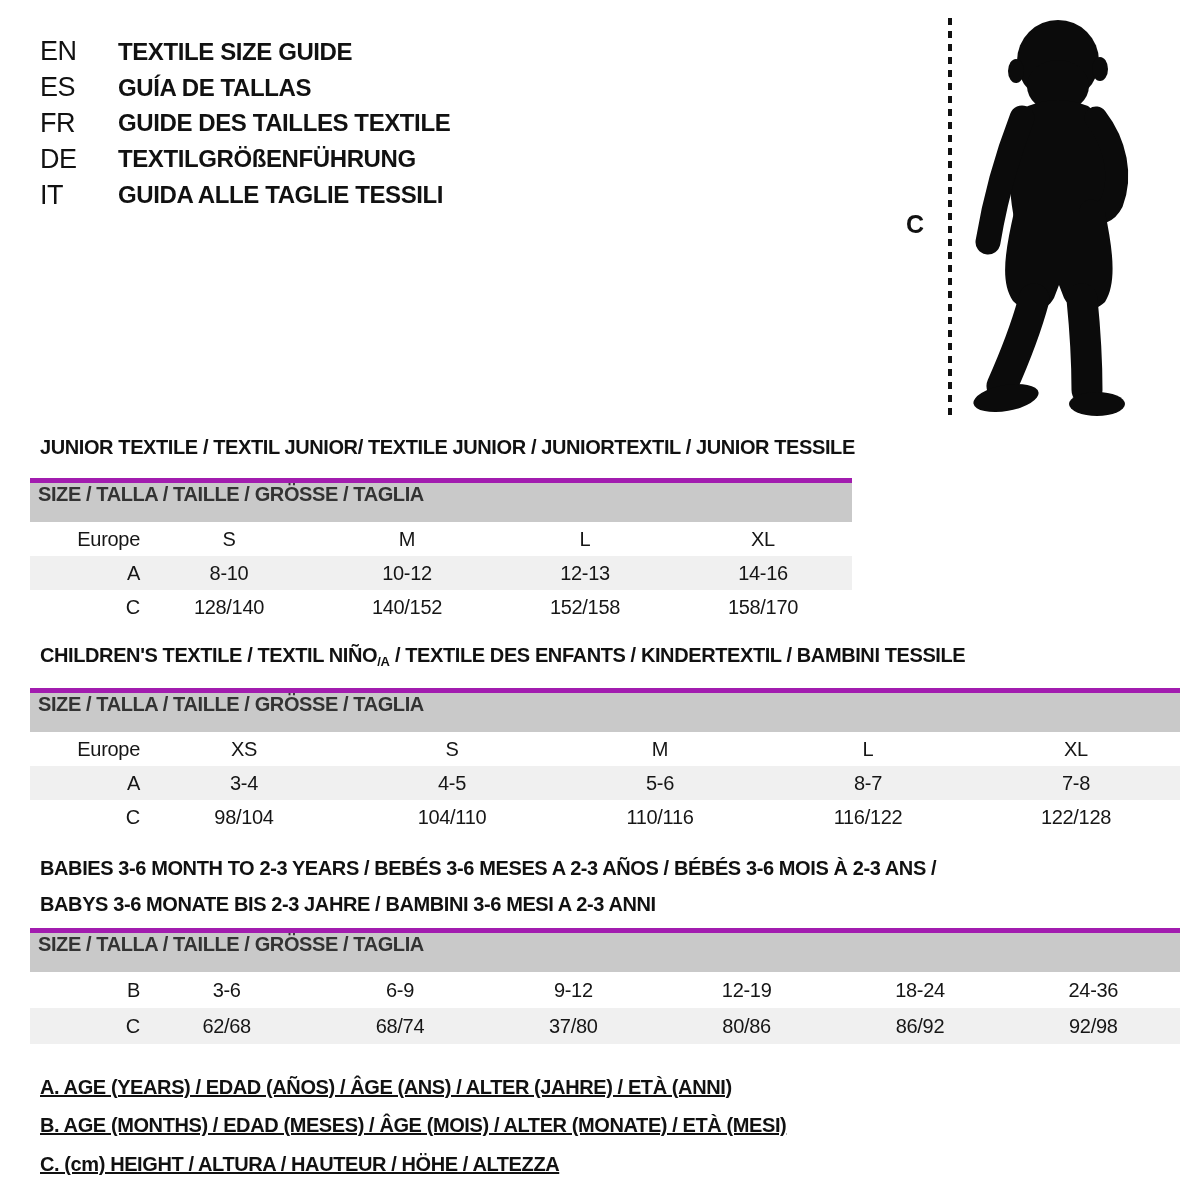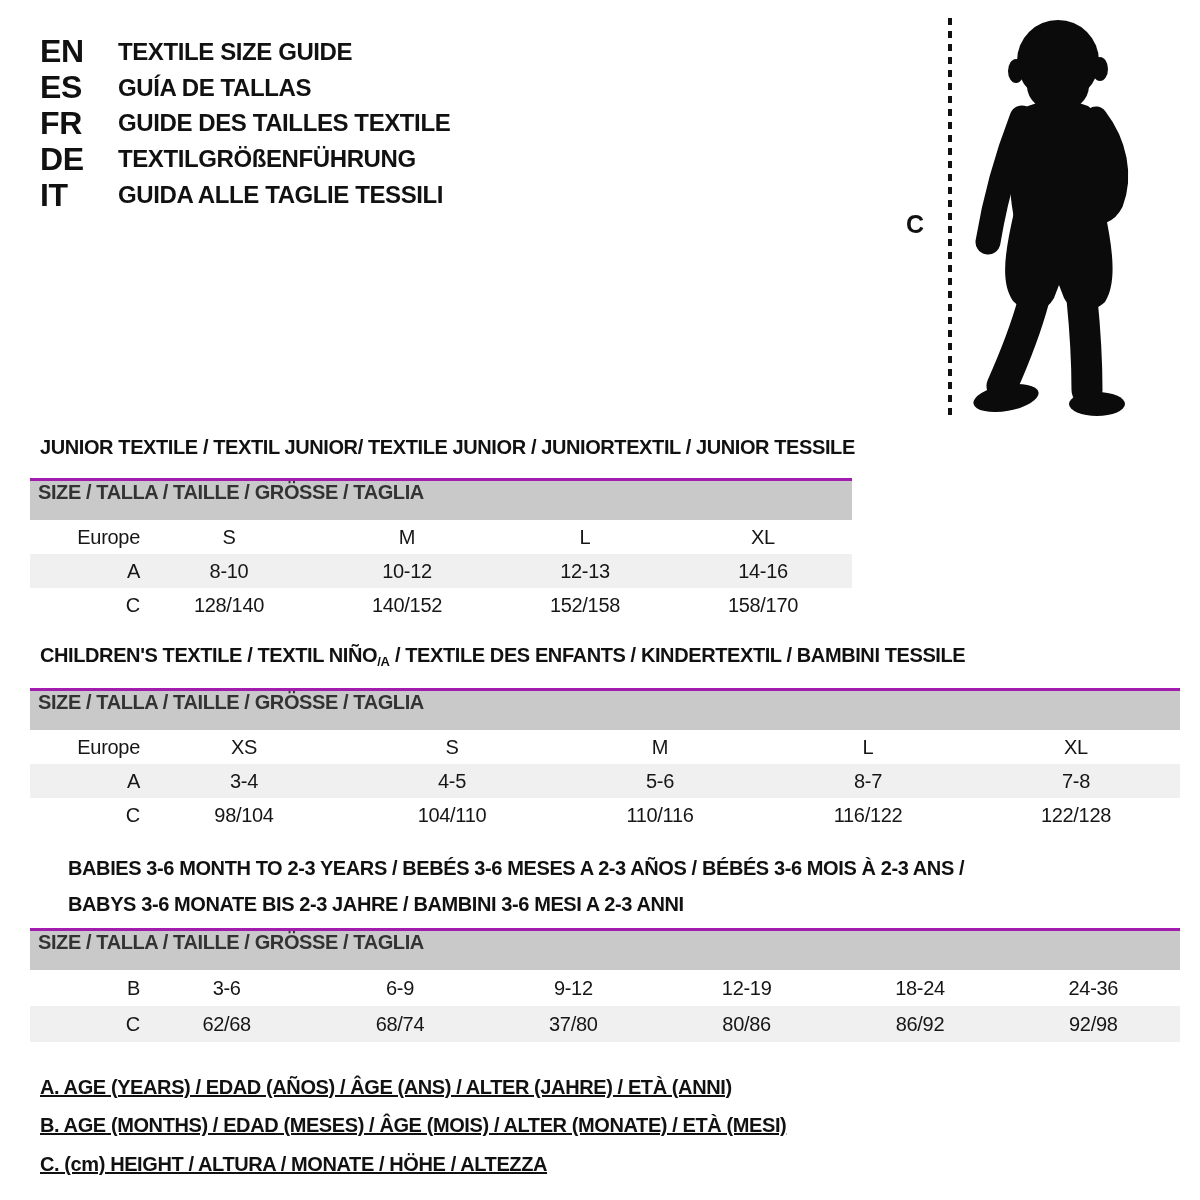--- a/index.html
+++ b/index.html
@@ -3,47 +3,47 @@
 <meta charset="utf-8">
 <style>
   html,body { margin:0; padding:0; background:#ffffff; }
   .canvas {
     position:relative; width:1200px; height:1200px; background:#ffffff;
     font-family:"Liberation Sans", sans-serif; color:#111111; overflow:hidden;
   }
   
   .languages { position:absolute; left:40px; top:34px; }
   .lang-row { display:flex; align-items:center; height:35.8px; }
-  .lang-code { width:78px; font-size:32px; font-weight:bold; letter-spacing:-0.4px; }
+  .lang-code { width:78px; font-size:27px; font-weight:normal; letter-spacing:-0.4px; }
   .lang-label { font-size:24px; font-weight:bold; letter-spacing:-0.4px; white-space:nowrap; }
 
   
   .measure-line {
     position:absolute; left:948px; top:18px; width:4px; height:400px;
     background:repeating-linear-gradient(to bottom, #111 0 7px, transparent 7px 13px);
   }
   .figure-label { position:absolute; left:906px; top:210px; font-size:25px; font-weight:bold; }
   .silhouette { position:absolute; left:966px; top:14px; }
 
   
   .section-title { position:absolute; left:40px; font-size:20px; font-weight:bold;
     letter-spacing:-0.4px; white-space:nowrap; }
   .sub { font-size:13px; vertical-align:-4px; letter-spacing:-0.2px; }
   #junior-title   { top:436px; }
   #children-title { top:644px;text-align:right; }
-  #babies-title   { top:851px; line-height:35.5px;margin-left:28px; }
+  #babies-title   { top:851px; line-height:35.5px; }
 
   
   .size-table { position:absolute; left:30px; border-collapse:collapse; table-layout:fixed; }
   #junior-table   { top:478px; width:822px; }
   #children-table { top:688px; width:1150px; }
   #babies-table   { top:928px; width:1150px; }
   .size-table col.lblcol { width:110px; }
   .size-table th {
-    background:#c9c9c9; border-top:3px solid #a21caf;
+    background:#c9c9c9; border-top:5px solid #a21caf;
     text-align:left; padding:0 0 16px 8px; height:31px; box-sizing:border-box;
     font-size:20px; font-weight:600; color:#333333; letter-spacing:-0.4px;
   }
   .size-table td {
     height:34px; padding:0; font-size:20px; text-align:center;
     color:#161616; letter-spacing:-0.3px; font-weight:400;
   }
   #babies-table td { height:36px; }
   .size-table td.lbl { text-align:right; padding-left:8px; }
   .size-table tr.shaded td { background:#f0f0f0; }
@@ -219,16 +219,16 @@
         <td>80/86</td>
         <td>86/92</td>
         <td>92/98</td>
       </tr>
     </tbody>
   </table>
 
   <div class="footnotes">
     <div class="footnote">A. AGE (YEARS) / EDAD (AÑOS) / ÂGE (ANS) / ALTER (JAHRE) / ETÀ (ANNI)</div>
     <div class="footnote">B. AGE (MONTHS) / EDAD (MESES) / ÂGE (MOIS) / ALTER (MONATE) / ETÀ (MESI)</div>
-    <div class="footnote">C. (cm) HEIGHT / ALTURA / MONATE / HÖHE / ALTEZZA</div>
+    <div class="footnote">C. (cm) HEIGHT / ALTURA / HAUTEUR / HÖHE / ALTEZZA</div>
   </div>
 
 </div>
 
 </body></html>

